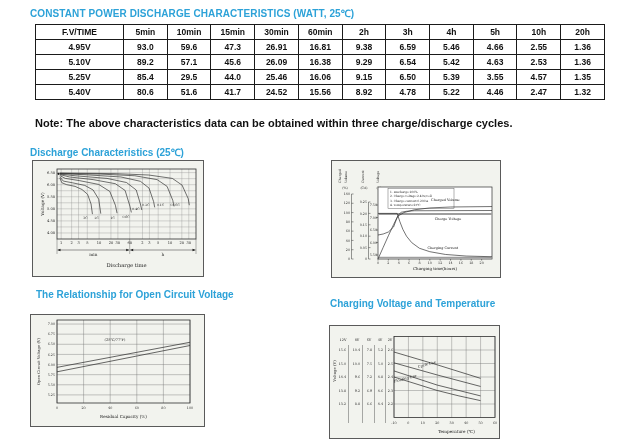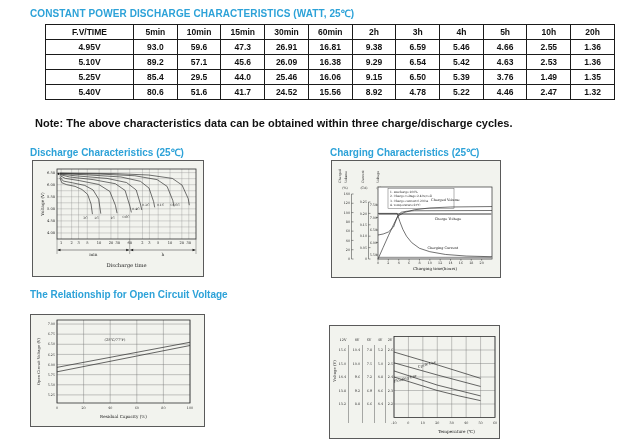--- a/index.html
+++ b/index.html
@@ -1,19 +1,19 @@
 <!DOCTYPE html>
 <html><head>
 <meta charset="utf-8">
 <style>
   html,body{margin:0;padding:0;background:#fff;}
   .page{position:relative;width:640px;height:440px;background:#ffffff;overflow:hidden;
         font-family:"Liberation Sans",sans-serif;}
   .page-title{position:absolute;left:30px;top:6px;font-size:10px;font-weight:bold;letter-spacing:.1px;}
-  .power-table{position:absolute;left:45px;top:24px;width:570px;border-collapse:collapse;table-layout:fixed;
+  .power-table{position:absolute;left:35px;top:24px;width:570px;border-collapse:collapse;table-layout:fixed;
                border:1.5px solid #1a1a1a;}
   .power-table th,.power-table td{border:1px solid #1a1a1a;font-size:8.5px;font-weight:bold;color:#111;
                text-align:center;height:14px;padding:0;line-height:14px;}
   .note{position:absolute;left:35px;top:117px;font-size:11px;font-weight:bold;color:#111;}
   .sec-title{position:absolute;font-size:10px;font-weight:bold;line-height:13px;}
   .chart-box{position:absolute;background:#f2f3ee;border:1px solid #5a5a5a;box-sizing:border-box;}
   .chart-box svg{display:block;width:100%;height:100%;}
 </style>
 </head>
 <body>
@@ -73,22 +73,22 @@
         <tr>
           <td>5.25V</td>
           <td>85.4</td>
           <td>29.5</td>
           <td>44.0</td>
           <td>25.46</td>
           <td>16.06</td>
           <td>9.15</td>
           <td>6.50</td>
           <td>5.39</td>
-          <td>3.76</td>
-          <td>1.49</td>
+          <td>3.55</td>
+          <td>4.57</td>
           <td>1.35</td>
         </tr>
         <tr>
           <td>5.40V</td>
           <td>80.6</td>
           <td>51.6</td>
           <td>41.7</td>
           <td>24.52</td>
           <td>15.56</td>
           <td>8.92</td>
@@ -97,25 +97,25 @@
           <td>4.46</td>
           <td>2.47</td>
           <td>1.32</td>
         </tr>
       </tbody>
   </table>
 
   <div class="note">Note: The above characteristics data can be obtained within three charge/discharge cycles.</div>
 
   <div class="sec-title" style="left: 30px; top: 146px; color: rgb(45, 162, 216);">Discharge Characteristics (25℃)</div>
-  <div class="sec-title" style="left: 330px; top: 146px; color: rgb(45, 162, 216);">Charging Characteristics (25℃)</div>
-  <div class="sec-title" style="left: 30px; top: 288px; color: rgb(45, 162, 216);">
+  <div class="sec-title" style="left: 36px; top: 288px; color: rgb(45, 162, 216);">
     <div>The Relationship for Open Circuit Voltage</div>
   </div>
   <div class="sec-title" style="left: 330px; top: 297px; color: rgb(45, 162, 216);">
+    <div>Charging Voltage and Temperature</div>
   </div>
 
   <div class="chart-box" style="left:32px;top:160px;width:172px;height:117px">
     <svg id="c0" viewBox="0 0 170 115">
         <line x1="24" y1="71.96551724137932" x2="163" y2="71.96551724137932" stroke="#8b8b8b" stroke-width="0.35"></line>
         <line x1="24" y1="65.93103448275862" x2="163" y2="65.93103448275862" stroke="#8b8b8b" stroke-width="0.35"></line>
         <line x1="24" y1="59.896551724137936" x2="163" y2="59.896551724137936" stroke="#8b8b8b" stroke-width="0.35"></line>
         <line x1="24" y1="53.862068965517246" x2="163" y2="53.862068965517246" stroke="#8b8b8b" stroke-width="0.35"></line>
         <line x1="24" y1="47.827586206896555" x2="163" y2="47.827586206896555" stroke="#8b8b8b" stroke-width="0.35"></line>
         <line x1="24" y1="41.793103448275865" x2="163" y2="41.793103448275865" stroke="#8b8b8b" stroke-width="0.35"></line>

